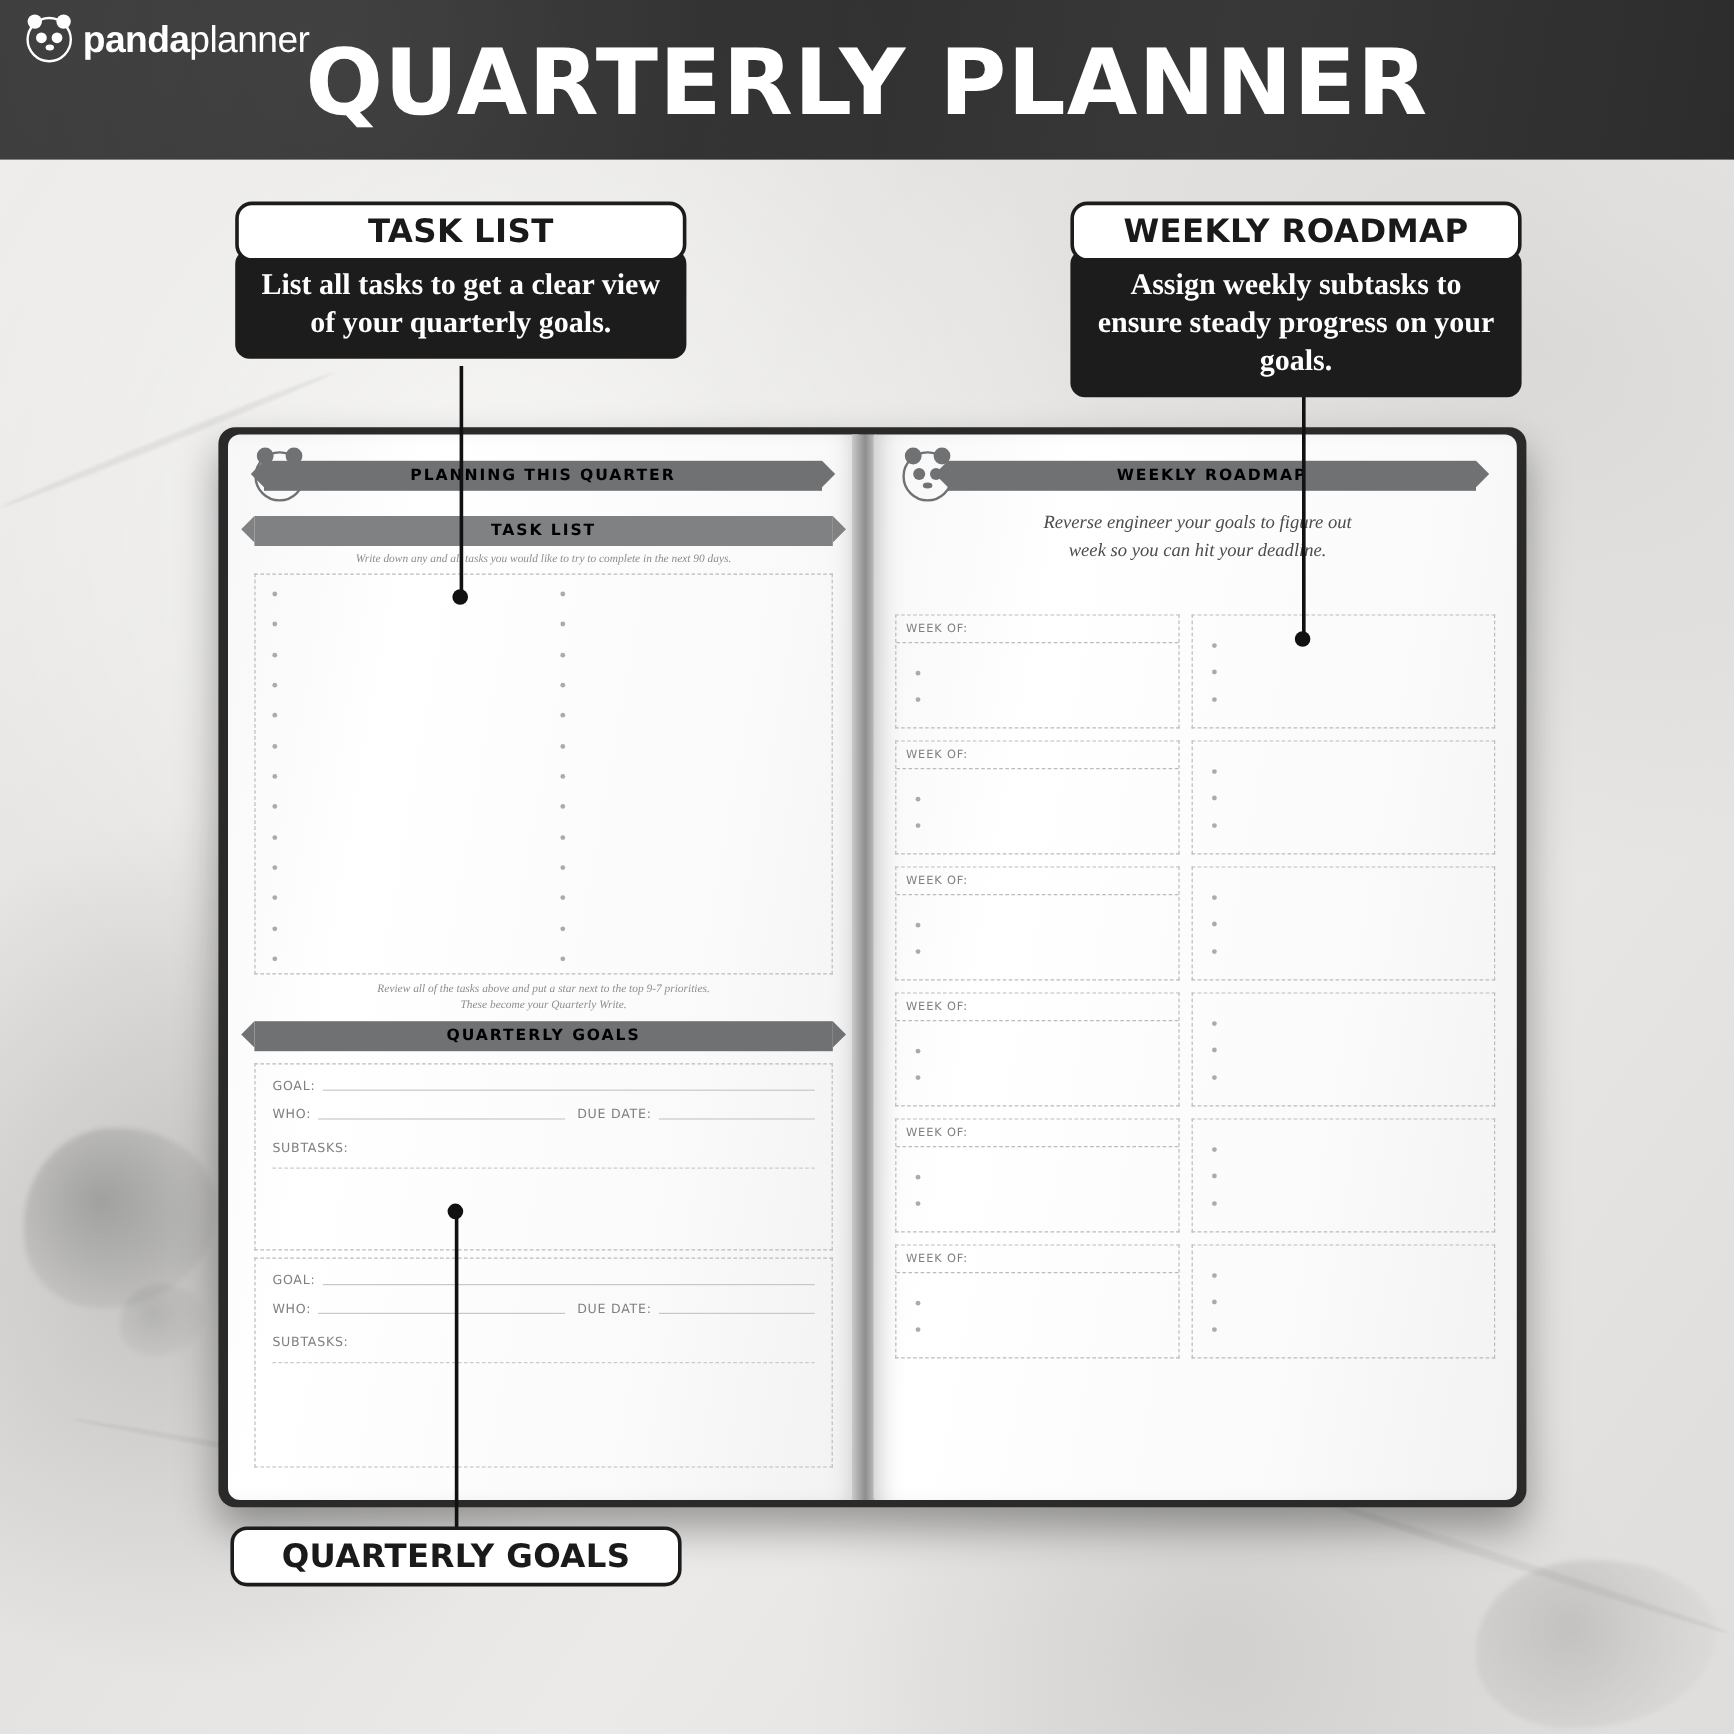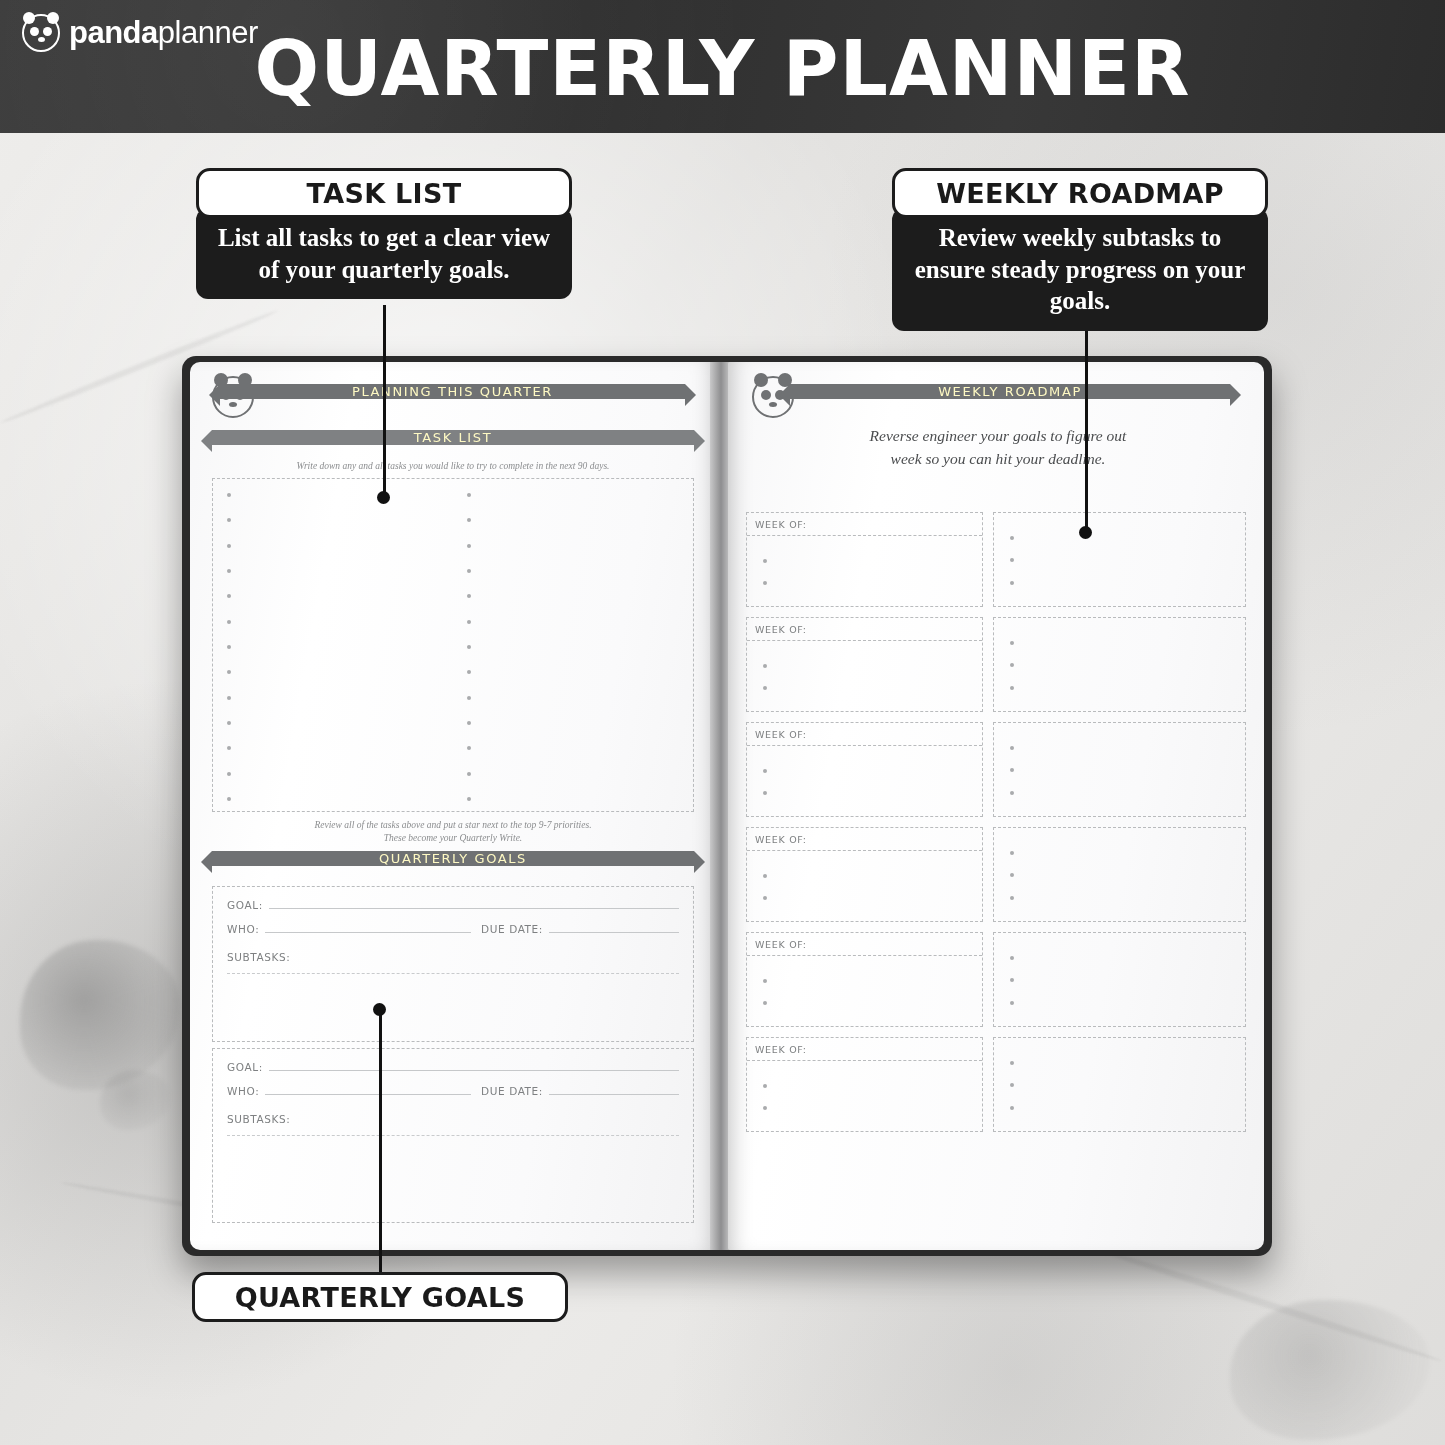--- a/index.html
+++ b/index.html
@@ -196,25 +196,25 @@
   #spine {
     position: absolute;
     left: 528px; top: 6px;
     width: 20px; height: 888px;
     background: linear-gradient(90deg, #c9c9ca 0%, #9e9e9f 40%, #8e8e90 55%, #c4c4c5 100%);
   }
 
   
   .banner {
     position: relative;
-    height: 15px;
+    height: 25px;
     background: #6f7173;
-    color: #fef9c3;
+    color: #000000;
     font-size: 13px;
-    font-weight: 400;
+    font-weight: 700;
     letter-spacing: 1.6px;
     display: flex;
     align-items: center;
     justify-content: center;
     font-family: "DejaVu Sans", sans-serif;
   }
   .banner::before, .banner::after {
     content: "";
     position: absolute;
     top: 0;
@@ -340,21 +340,21 @@
 
   <div class="callout" style="left:196px; top:168px;">
     <div class="callout-title">TASK LIST</div>
     <div class="callout-body">List all tasks to get a clear view of your quarterly goals.</div>
   </div>
   <div class="leader" style="left:383px; top:305px; height:193px;"></div>
   <div class="dot" style="left:377px; top:491px;"></div>
 
   <div class="callout" style="left:892px; top:168px;">
     <div class="callout-title">WEEKLY ROADMAP</div>
-    <div class="callout-body">Review weekly subtasks to ensure steady progress on your goals.</div>
+    <div class="callout-body">Assign weekly subtasks to ensure steady progress on your goals.</div>
   </div>
   <div class="leader" style="left:1085px; top:305px; height:228px;"></div>
   <div class="dot" style="left:1079px; top:526px;"></div>
 
   <div class="callout below" style="left:192px; top:1272px;">
     <div class="callout-title">QUARTERLY GOALS</div>
   </div>
   <div class="leader" style="left:379px; top:1010px; height:270px;"></div>
   <div class="dot" style="left:373px; top:1003px;"></div>
 

